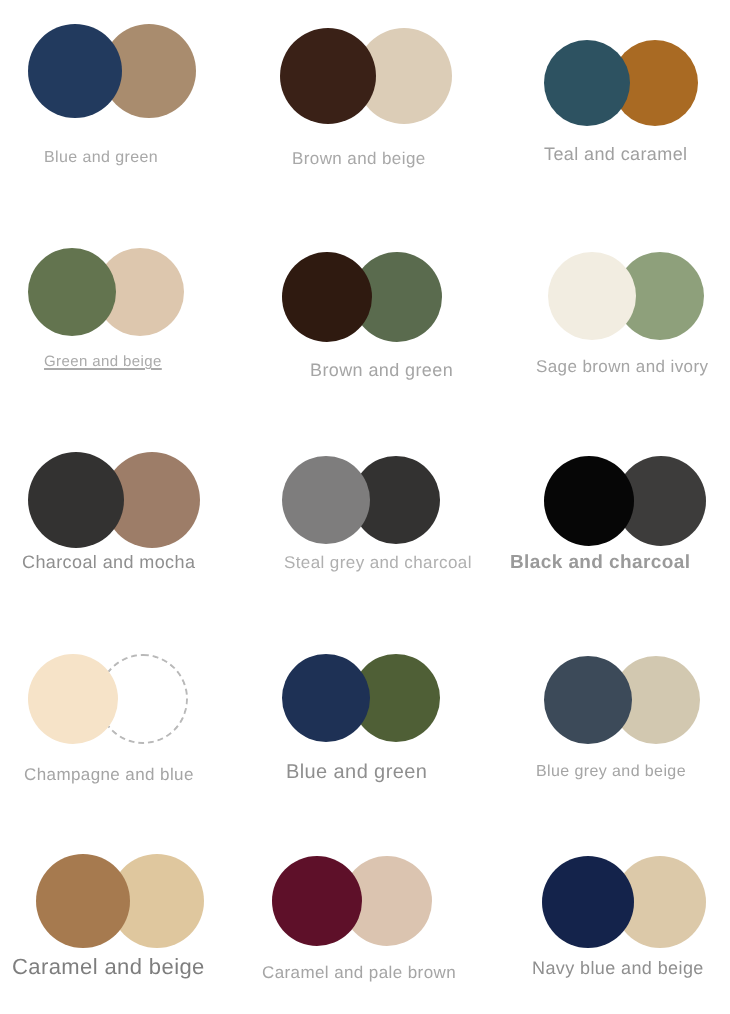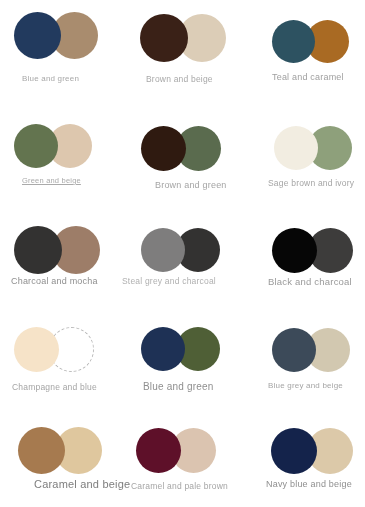--- a/index.html
+++ b/index.html
@@ -103,28 +103,28 @@
         <div class="swatch swatch-left" style="width: 48px; height: 48px; background: rgb(51, 50, 49);"></div>
         <div class="swatch swatch-right" style="width: 48px; height: 48px; background: rgb(157, 125, 104); left: 38px;"></div>
       </div>
       <div class="pair-label" style="left: 11px; top: 276px; font-size: 9px; color: rgb(143, 143, 143);">Charcoal and mocha</div>
     </div>
     <div class="palette-cell" style="left: 0px; top: 0px; width: 365px; height: 0px;">
       <div class="swatch-pair" style="position: absolute; left: 141px; top: 228px; width: 79px; height: 44px;">
         <div class="swatch swatch-left" style="width: 44px; height: 44px; background: rgb(126, 125, 125);"></div>
         <div class="swatch swatch-right" style="width: 44px; height: 44px; background: rgb(51, 50, 49); left: 35px;"></div>
       </div>
-      <div class="pair-label" style="left: 122px; top: 276px; font-size: 8.5px; color: rgb(176, 176, 176);">Steal grey and charcoal</div>
+      <div class="pair-label" style="left: 142px; top: 276px; font-size: 8.5px; color: rgb(176, 176, 176);">Steal grey and charcoal</div>
     </div>
     <div class="palette-cell" style="left: 0px; top: 0px; width: 365px; height: 0px;">
       <div class="swatch-pair" style="position: absolute; left: 272px; top: 228px; width: 81px; height: 45px;">
         <div class="swatch swatch-left" style="width: 45px; height: 45px; background: rgb(6, 6, 6);"></div>
         <div class="swatch swatch-right" style="width: 45px; height: 45px; background: rgb(61, 60, 59); left: 36px;"></div>
       </div>
-      <div class="pair-label" style="left: 268px; top: 276px; font-size: 9.5px; color: rgb(154, 154, 154);">Black and charcoal</div>
+      <div class="pair-label" style="left: 255px; top: 276px; font-size: 9.5px; color: rgb(154, 154, 154); font-weight: bold;">Black and charcoal</div>
     </div>
     <div class="palette-cell" style="left: 0px; top: 0px; width: 365px; height: 0px;">
       <div class="swatch-pair" style="position: absolute; left: 14px; top: 327px; width: 80px; height: 45px;">
         <div class="swatch swatch-left" style="width: 45px; height: 45px; background: rgb(246, 227, 200);"></div>
         <div class="swatch swatch-right swatch-outline" style="width: 45px; height: 45px; background: rgb(255, 255, 255); left: 35px;"></div>
       </div>
       <div class="pair-label" style="left: 12px; top: 382px; font-size: 8.5px; color: rgb(165, 165, 165);">Champagne and blue</div>
     </div>
     <div class="palette-cell" style="left: 0px; top: 0px; width: 365px; height: 0px;">
       <div class="swatch-pair" style="position: absolute; left: 141px; top: 327px; width: 79px; height: 44px;">
@@ -138,21 +138,21 @@
         <div class="swatch swatch-left" style="width: 44px; height: 44px; background: rgb(60, 74, 89);"></div>
         <div class="swatch swatch-right" style="width: 44px; height: 44px; background: rgb(210, 200, 176); left: 34px;"></div>
       </div>
       <div class="pair-label" style="left: 268px; top: 381px; font-size: 8px; color: rgb(165, 165, 165);">Blue grey and beige</div>
     </div>
     <div class="palette-cell" style="left: 0px; top: 0px; width: 365px; height: 0px;">
       <div class="swatch-pair" style="position: absolute; left: 18px; top: 427px; width: 84px; height: 47px;">
         <div class="swatch swatch-left" style="width: 47px; height: 47px; background: rgb(166, 122, 79);"></div>
         <div class="swatch swatch-right" style="width: 47px; height: 47px; background: rgb(223, 199, 158); left: 37px;"></div>
       </div>
-      <div class="pair-label" style="left: 6px; top: 478px; font-size: 11px; color: rgb(126, 126, 126); margin-left: 28px;">Caramel and beige</div>
+      <div class="pair-label" style="left: 6px; top: 478px; font-size: 11px; color: rgb(126, 126, 126);">Caramel and beige</div>
     </div>
     <div class="palette-cell" style="left: 0px; top: 0px; width: 365px; height: 0px;">
       <div class="swatch-pair" style="position: absolute; left: 136px; top: 428px; width: 80px; height: 45px;">
         <div class="swatch swatch-left" style="width: 45px; height: 45px; background: rgb(94, 16, 41);"></div>
         <div class="swatch swatch-right" style="width: 45px; height: 45px; background: rgb(219, 196, 176); left: 35px;"></div>
       </div>
       <div class="pair-label" style="left: 131px; top: 481px; font-size: 8.5px; color: rgb(165, 165, 165);">Caramel and pale brown</div>
     </div>
     <div class="palette-cell" style="left: 0px; top: 0px; width: 365px; height: 0px;">
       <div class="swatch-pair" style="position: absolute; left: 271px; top: 428px; width: 82px; height: 46px;">

